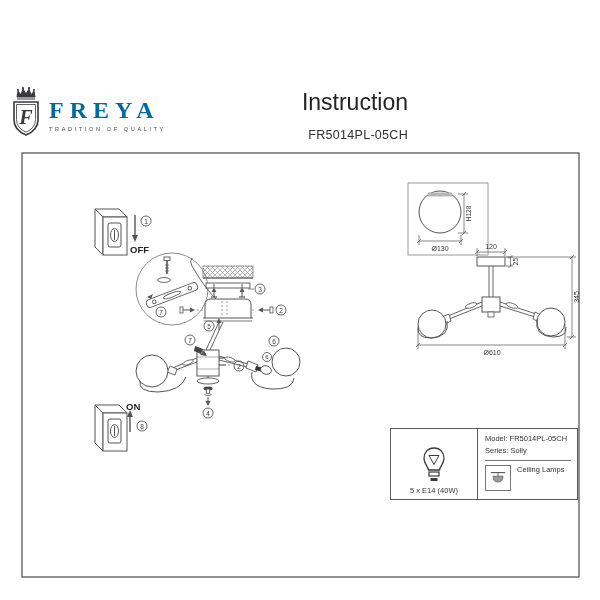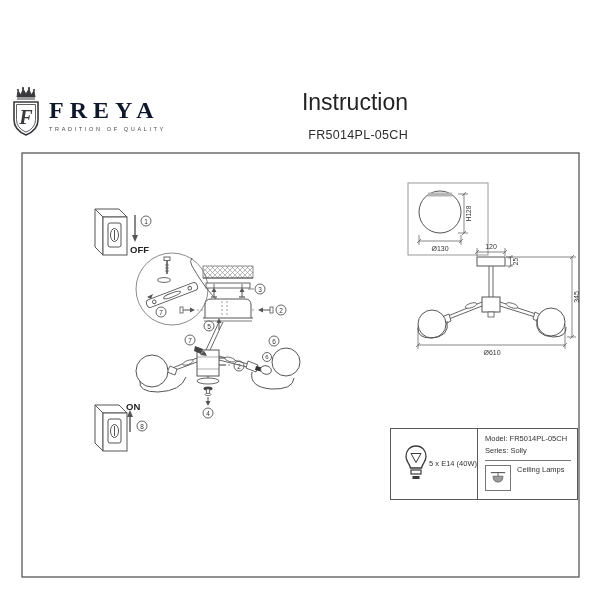--- a/index.html
+++ b/index.html
@@ -4,29 +4,29 @@
 <style>
   html,body{margin:0;padding:0;background:#fff;}
   .page{position:relative;width:600px;height:600px;background:#ffffff;overflow:hidden;
         font-family:"Liberation Sans",sans-serif;color:#2b2b2b;}
   svg{display:block;}
   .lineart{position:absolute;left:0;top:0;}
   
   .logo{position:absolute;left:10px;top:86px;display:flex;align-items:flex-start;gap:7px;}
   .logo-txt{padding-top:12px;}
   .brand-name{font-family:"Liberation Serif",serif;font-weight:bold;font-size:24px;
-              letter-spacing:6px;color:#0f172a;line-height:1;}
+              letter-spacing:6px;color:#0369a1;line-height:1;}
   .brand-tagline{font-size:5.6px;letter-spacing:2.6px;color:#4a4a4e;margin-top:4px;}
   .title-block{position:absolute;left:198px;top:90px;width:210px;text-align:right;}
   .title{font-size:23px;font-weight:500;color:#232323;line-height:1.1;}
   .model{font-size:12.5px;color:#2e2e2e;margin-top:13px;letter-spacing:.3px;}
   
   .spec-table{position:absolute;left:390px;top:428px;width:188px;height:72px;
               border:1px solid #5a5a5a;display:flex;box-sizing:border-box;background:#fff;}
-  .cell-bulb{width:87px;border-right:1px solid #5a5a5a;display:flex;
+  .cell-bulb{width:87px;border-right:1px solid #5a5a5a;display:flex;flex-direction:column;
              align-items:center;justify-content:flex-end;padding-bottom:4px;box-sizing:border-box;}
   .bulb-label{font-size:7.5px;color:#333;margin-top:3px;white-space:nowrap;}
   .cell-info{flex:1;padding:4px 6px 3px 7px;box-sizing:border-box;display:flex;flex-direction:column;}
   .info-top{border-bottom:1px solid #777;padding-bottom:4px;}
   .info-line{font-size:7.5px;color:#333;line-height:1.55;white-space:nowrap;}
   .info-bottom{display:flex;align-items:flex-start;gap:6px;padding-top:4px;flex:1;}
   .cat-box{width:24px;height:24px;border:1px solid #777;display:flex;align-items:center;justify-content:center;}
   .cat-label{font-size:7.5px;color:#333;white-space:nowrap;}
 </style>
 </head>

